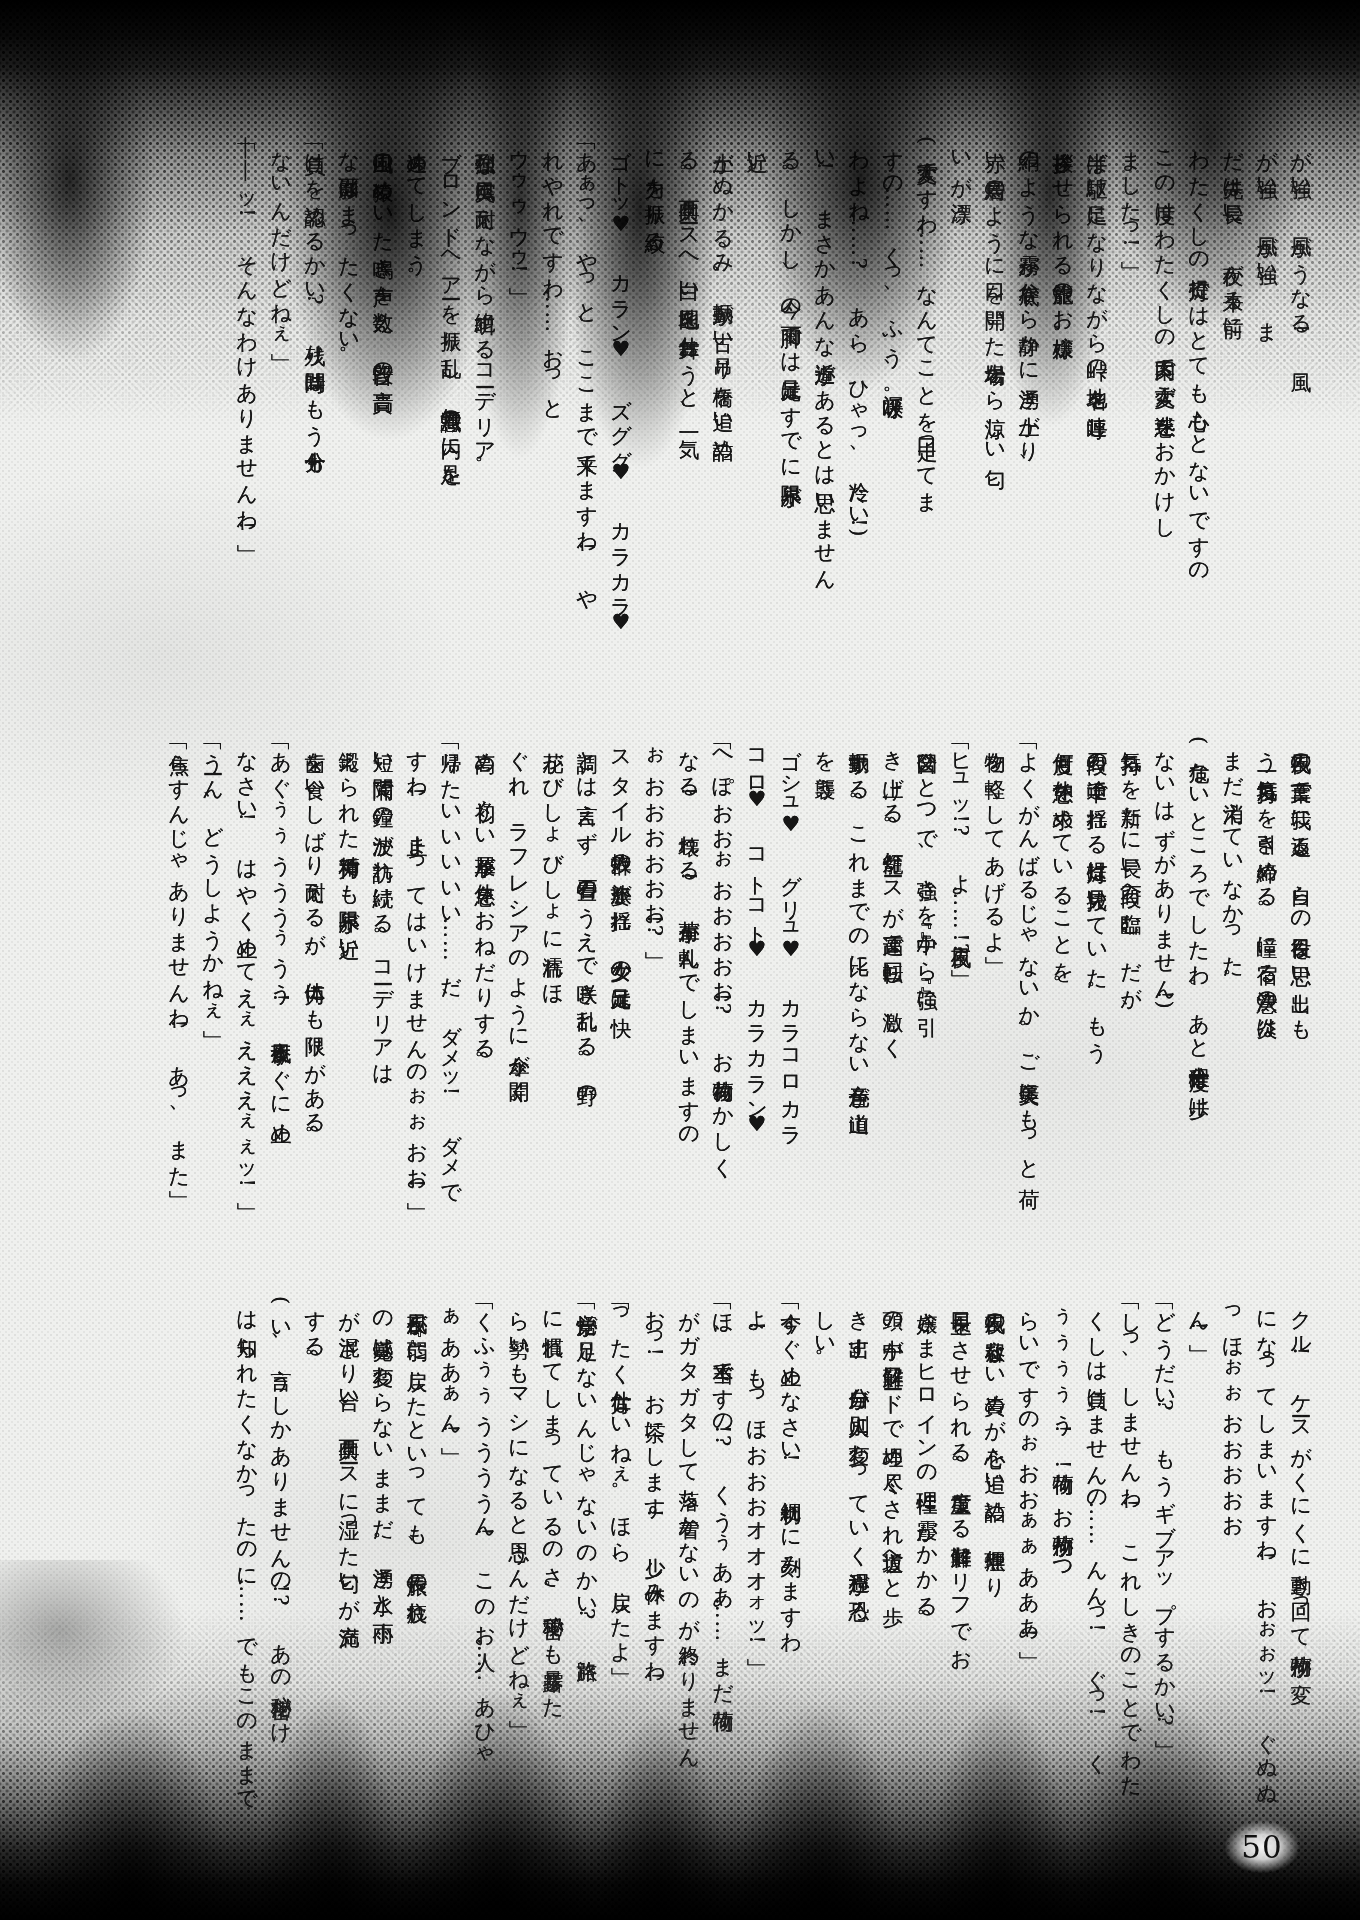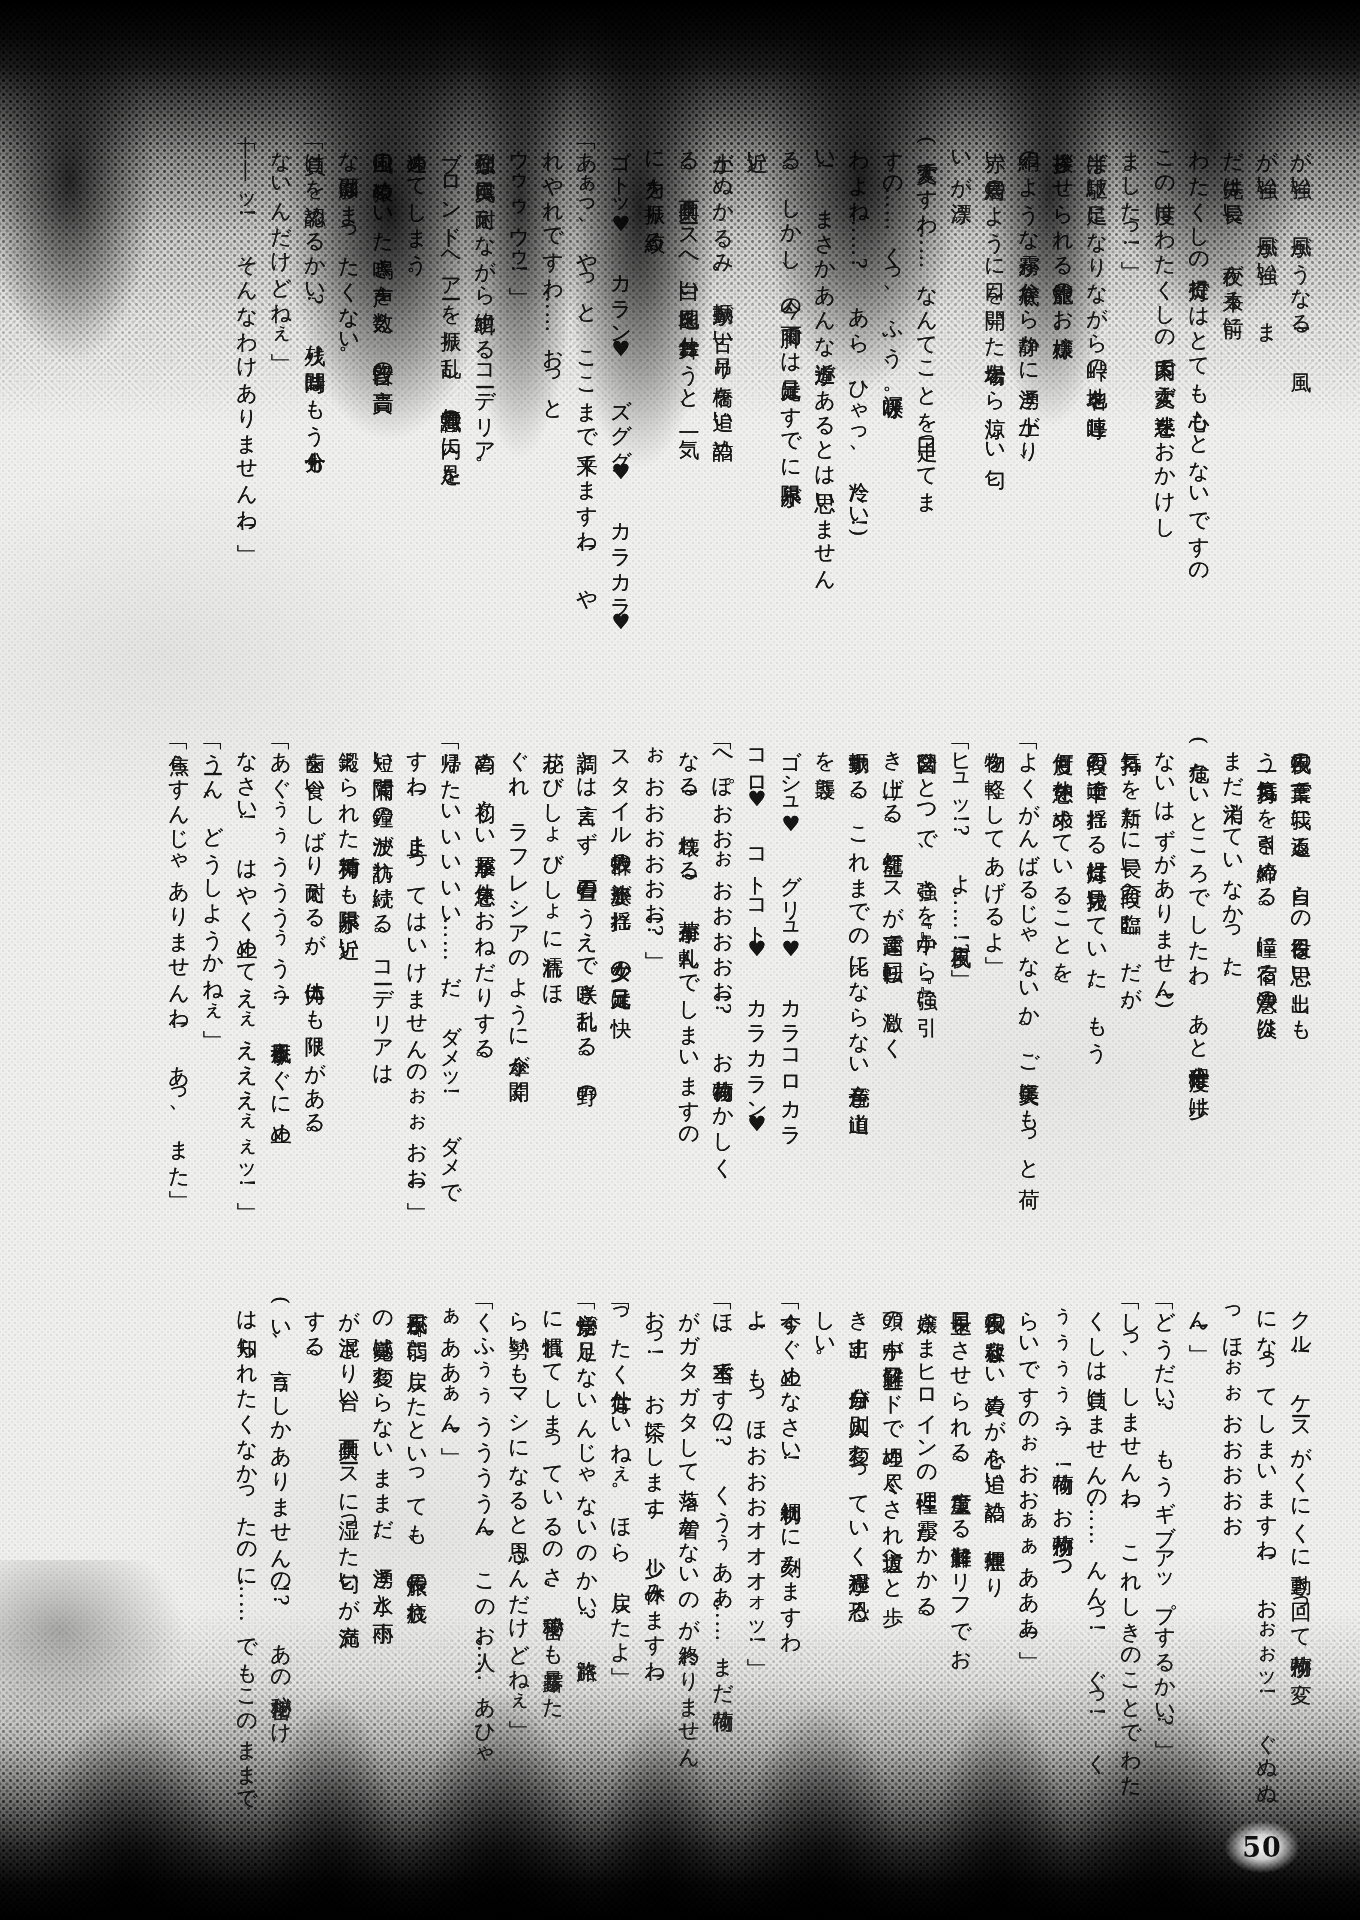--- a/index.html
+++ b/index.html
@@ -100,23 +100,22 @@
     mask-image:linear-gradient(0deg, rgba(0,0,0,0.95) 0%, rgba(0,0,0,0.75) 30%, rgba(0,0,0,0.3) 60%, transparent 88%);
   }
   
   .page-number-halo{
     position:absolute;left:1212px;top:1812px;width:100px;height:70px;
     z-index:3;
     background:radial-gradient(ellipse 50% 50% at 50% 50%, rgba(252,252,252,0.97) 0%, rgba(250,250,250,0.8) 35%, rgba(245,245,245,0.25) 62%, transparent 75%);
     display:flex;align-items:center;justify-content:center;
   }
   .page-number{
-    font-size:27px;color:#101010;letter-spacing:1px;
+    font-size:31px;color:#101010;letter-spacing:1px;
     font-family:"DejaVu Serif",serif;
-    font-weight:bold;
   }
 </style>
 </head>
 <body>
 
 <div class="page">
   <div class="paper-texture"></div>
 
   <div class="band band-1">
       <p>が強い!　風がうなる!　風</p>

